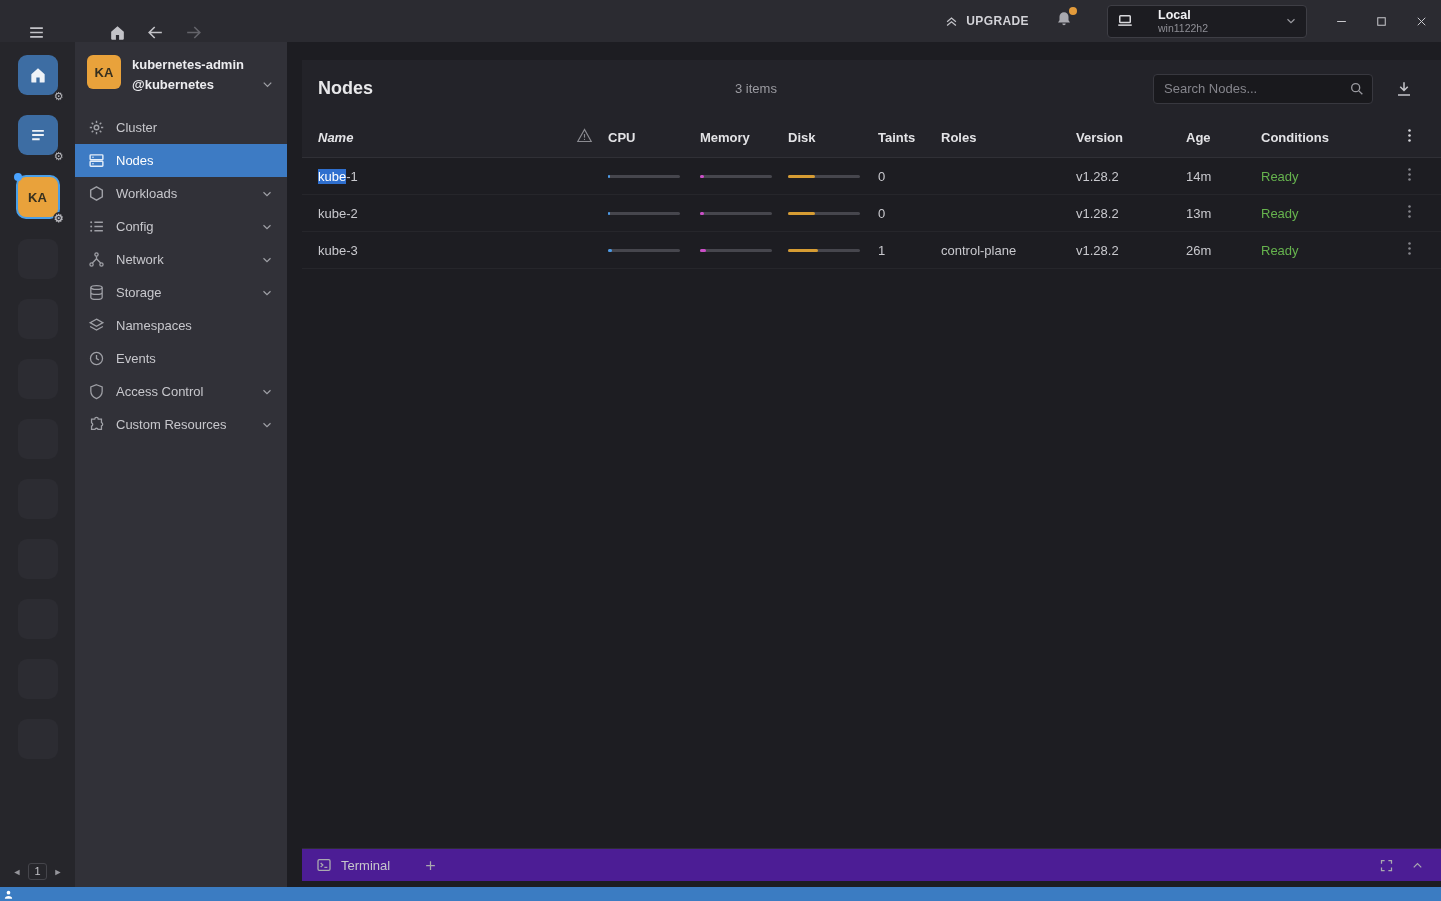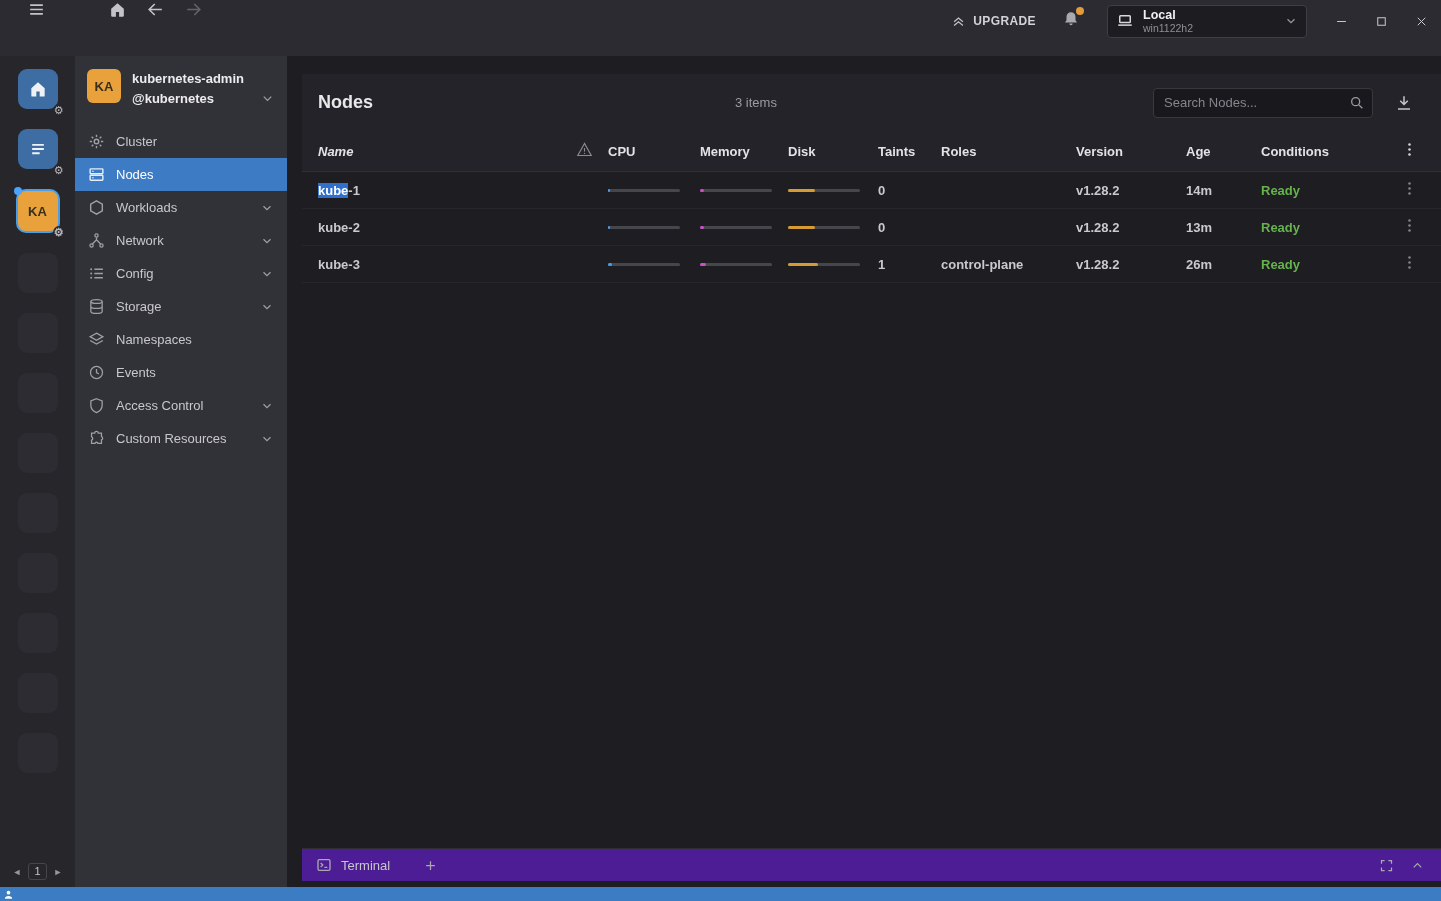--- a/index.html
+++ b/index.html
@@ -4,36 +4,36 @@
 <style>
   * { box-sizing: border-box; }
   html,body { margin:0; padding:0; width:1441px; height:901px; overflow:hidden;
     background:#1d1d22; font-family:"Liberation Sans", sans-serif; }
   .app { width:1441px; height:901px; display:flex; flex-direction:column; }
 
   .icon { display:inline-block; width:16px; height:16px; color:#a9a9af; flex:none; }
   .icon svg { width:100%; height:100%; display:block; }
 
   
-  .titlebar { height:56px; background:#2b2b31; display:flex; align-items:flex-start; flex:none; }
+  .titlebar { height:42px; background:#2b2b31; display:flex; align-items:flex-end; flex:none; }
   .tb-icon { width:19px; height:19px; color:#c3c3c8; cursor:pointer; }
   .tb-icon.dim { color:#63636a; }
   .hamburger { margin-left:27px; }
   .home-btn { margin-left:62px; }
   .nav-btn { margin-left:19px; }
   .tb-right { margin-left:auto; display:flex; align-items:center; }
   .upgrade { display:flex; align-items:center; gap:7px; color:#d2d2d7; font-size:12px;
     font-weight:700; letter-spacing:.4px; cursor:pointer; }
   .upgrade .icon { width:15px; height:15px; color:#c3c3c8; }
   .bell-wrap { position:relative; margin-left:26px; cursor:pointer; }
   .bell-wrap .icon { width:18px; height:18px; }
   .bell-dot { position:absolute; top:-3px; right:-4px; width:8px; height:8px; border-radius:50%; }
-  .cluster-select { width:200px; height:33px; margin-left:27px; background:#1c1c21;
+  .cluster-select { width:200px; height:33px; margin-left:34px; background:#1c1c21;
     border:1px solid #3e3e45; border-radius:4px; display:flex; align-items:center;
-    padding:0 8px; cursor:pointer; }
+    padding:0 8px; cursor:pointer;gap:15px; }
   .cluster-select .laptop { width:18px; height:18px; color:#d8d8dc; }
   .cs-text { display:flex; flex-direction:column; margin-left:9px; line-height:1.15; }
   .cs-name { color:#f0f0f3; font-size:12.5px; font-weight:700; }
   .cs-ctx { color:#8f8f96; font-size:10.5px; }
   .cluster-select .chev { margin-left:auto; width:14px; height:14px; color:#9a9aa0; }
   .win-btn { width:40px; height:42px; display:flex; align-items:center; justify-content:center;
     color:#c9c9cd; cursor:pointer; }
   .win-btn .icon { width:15px; height:15px; color:#c9c9cd; }
   .win-btn.first { margin-left:14px; }
 
@@ -86,21 +86,21 @@
   .search-box input { width:100%; height:100%; background:#19191d; border:1px solid #38383f;
     border-radius:4px; color:#c9c9ce; font-size:13px; padding:0 32px 0 10px; outline:none;
     font-family:"Liberation Sans",sans-serif; }
   .search-box input::placeholder { color:#85858c; }
   .search-box .icon { position:absolute; right:8px; top:7px; width:16px; height:16px;
     color:#9a9aa0; cursor:pointer; }
   .dl { margin-left:22px; margin-right:12px; width:18px; height:18px; color:#c6c6cb; cursor:pointer; }
 
   .thead, .trow { display:grid;
     grid-template-columns:274px 32px 92px 88px 90px 63px 135px 110px 75px 1fr 40px;
-    align-items:center; margin-left:15px;font-weight:bold; }
+    align-items:center; margin-left:15px; }
   .thead { height:41px; background:#232329; border-bottom:1px solid #303036;
     color:#e3e3e6; font-size:13px; font-weight:700; }
   .thead .hcell.name { padding-left:16px;font-style:italic; }
   .thead .warn-ic { width:17px; height:17px; color:#8b8b91; }
   .thead .kebab-ic { width:17px; height:17px; color:#d6d6da; cursor:pointer; }
   .trow { height:37px; border-bottom:1px solid #26262b; color:#c9c9ce; font-size:13px; }
   .trow .cell.name { padding-left:16px; cursor:pointer; }
   .sel-text { background:#2f6fce; color:#ffffff; }
   .sel-text:empty { display:none; }
   .bar { width:72px; height:3px; border-radius:2px; background:#46464d; position:relative; }
@@ -287,43 +287,43 @@
             <span class="si-label">Workloads</span>
             <span class="icon chev">
               <svg viewBox="0 0 24 24">
                 <path d="M6 9l6 6 6-6" stroke="currentColor" stroke-width="2" fill="none"></path>
               </svg>
             </span>
           </div>
           <div class="side-item">
             <span class="icon si">
               <svg viewBox="0 0 24 24">
+                <path d="M9 6h12M9 12h12M9 18h12" stroke="currentColor" stroke-width="2" fill="none"></path>
+                <circle cx="4.5" cy="6" r="1.4" fill="currentColor"></circle>
+                <circle cx="4.5" cy="12" r="1.4" fill="currentColor"></circle>
+                <circle cx="4.5" cy="18" r="1.4" fill="currentColor"></circle>
+              </svg>
+            </span>
+            <span class="si-label">Config</span>
+            <span class="icon chev">
+              <svg viewBox="0 0 24 24">
+                <path d="M6 9l6 6 6-6" stroke="currentColor" stroke-width="2" fill="none"></path>
+              </svg>
+            </span>
+          </div>
+          <div class="side-item">
+            <span class="icon si">
+              <svg viewBox="0 0 24 24">
                 <circle cx="12" cy="5" r="2.3" stroke="currentColor" stroke-width="1.8" fill="none"></circle>
                 <circle cx="5" cy="19" r="2.3" stroke="currentColor" stroke-width="1.8" fill="none"></circle>
                 <circle cx="19" cy="19" r="2.3" stroke="currentColor" stroke-width="1.8" fill="none"></circle>
                 <path d="M12 7.3v3.7M12 11L6.2 17M12 11l5.8 6" stroke="currentColor" stroke-width="1.8" fill="none"></path>
               </svg>
             </span>
             <span class="si-label">Network</span>
-            <span class="icon chev">
-              <svg viewBox="0 0 24 24">
-                <path d="M6 9l6 6 6-6" stroke="currentColor" stroke-width="2" fill="none"></path>
-              </svg>
-            </span>
-          </div>
-          <div class="side-item">
-            <span class="icon si">
-              <svg viewBox="0 0 24 24">
-                <path d="M9 6h12M9 12h12M9 18h12" stroke="currentColor" stroke-width="2" fill="none"></path>
-                <circle cx="4.5" cy="6" r="1.4" fill="currentColor"></circle>
-                <circle cx="4.5" cy="12" r="1.4" fill="currentColor"></circle>
-                <circle cx="4.5" cy="18" r="1.4" fill="currentColor"></circle>
-              </svg>
-            </span>
-            <span class="si-label">Config</span>
             <span class="icon chev">
               <svg viewBox="0 0 24 24">
                 <path d="M6 9l6 6 6-6" stroke="currentColor" stroke-width="2" fill="none"></path>
               </svg>
             </span>
           </div>
           <div class="side-item">
             <span class="icon si">
               <svg viewBox="0 0 24 24">
                 <ellipse cx="12" cy="5" rx="8" ry="2.7" stroke="currentColor" stroke-width="1.8" fill="none"></ellipse>

